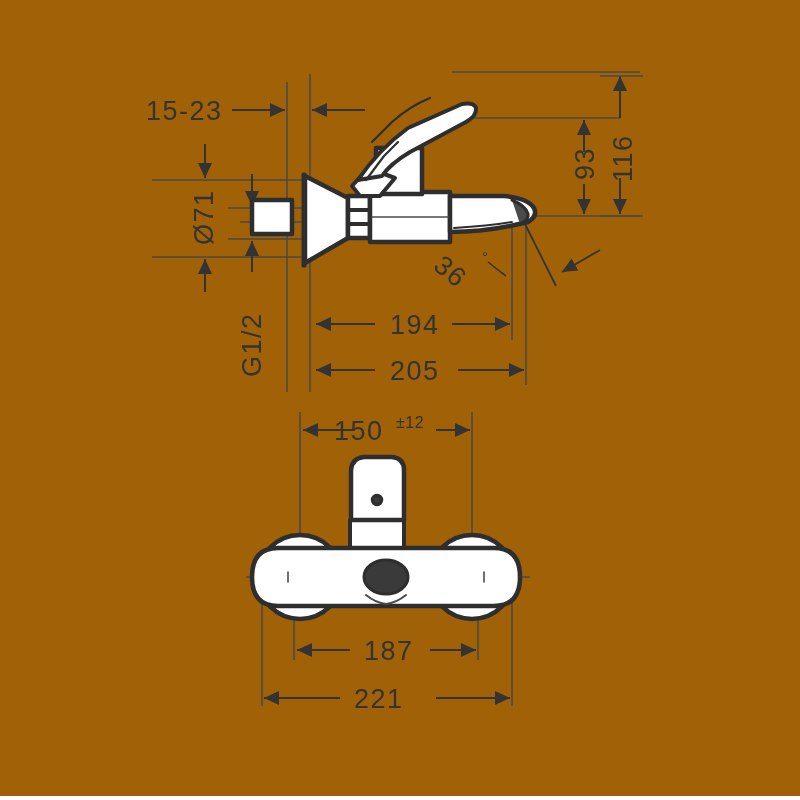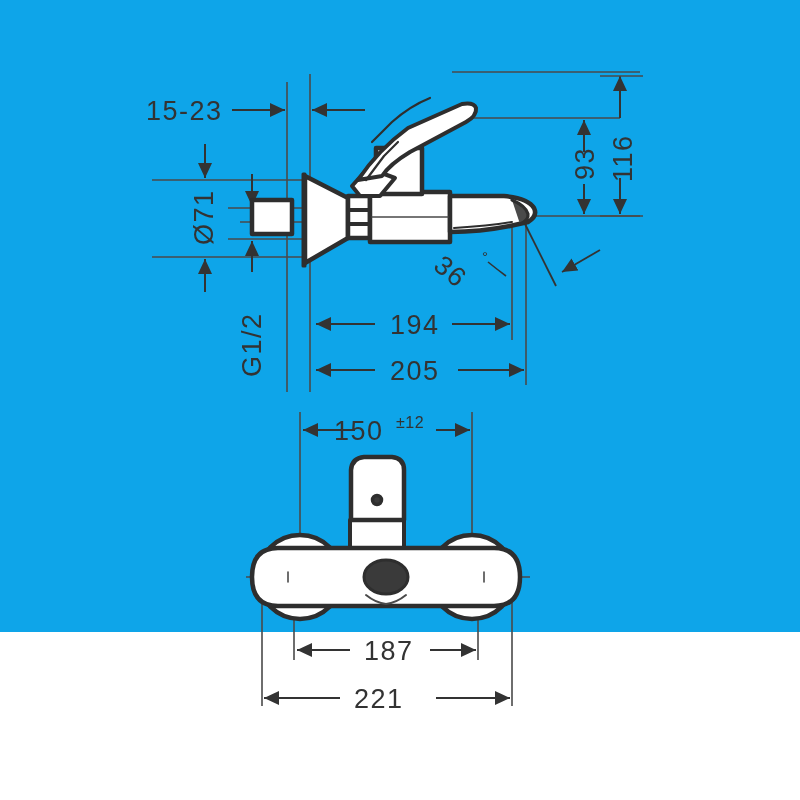--- a/index.html
+++ b/index.html
@@ -9,22 +9,22 @@
   }
   body {
     width: 800px;
     height: 800px;
     font-family: "Liberation Sans", sans-serif;
     overflow: hidden;
   }
   #sheet {
     position: relative;
     width: 800px;
-    height: 632px;
-    background: #0ea5e9;
+    height: 796px;
+    background: #a16207;
   }
   svg.drawing {
     position: absolute;
     left: 0;
     top: 0;
     width: 800px;
     height: 800px;
     display: block;
   }
   .dimtext {

